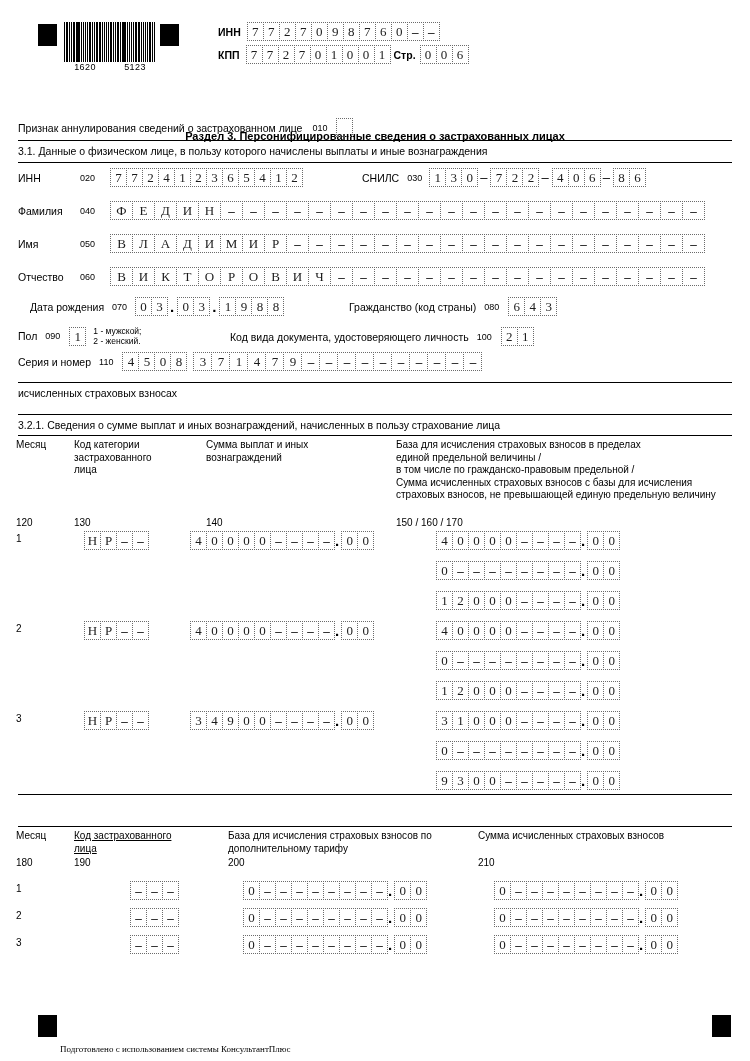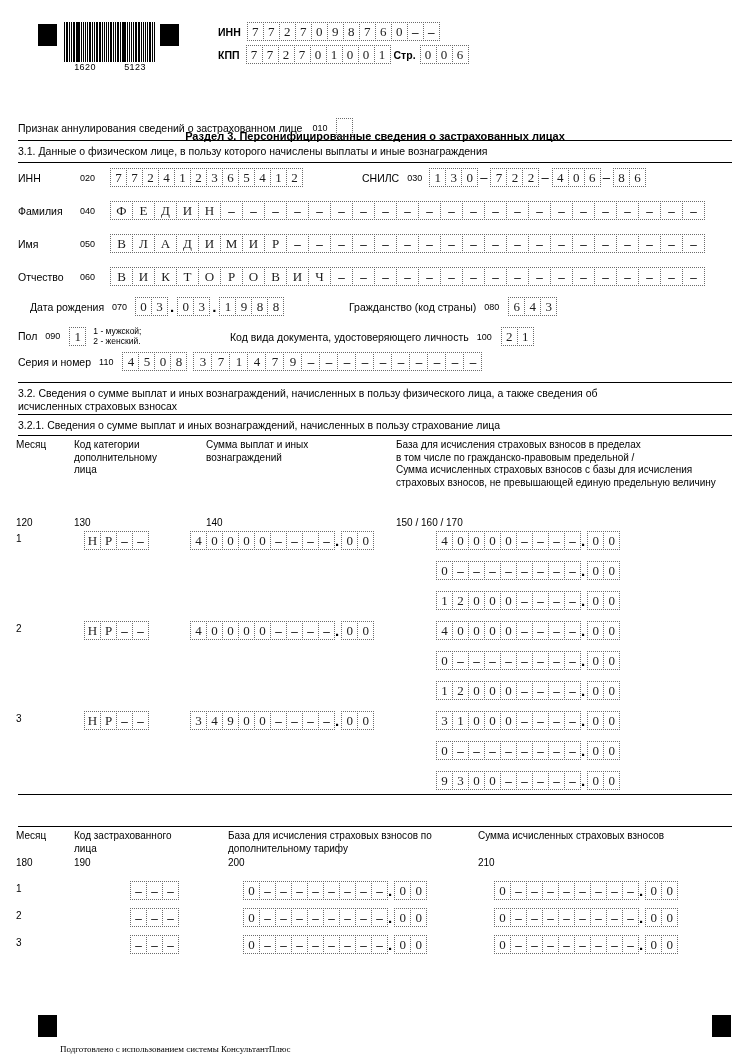--- a/index.html
+++ b/index.html
@@ -386,39 +386,39 @@
         <span class="cell dash" style="width: 19px;">–</span>
         <span class="cell dash" style="width: 19px;">–</span>
         <span class="cell dash" style="width: 19px;">–</span>
         <span class="cell dash" style="width: 19px;">–</span>
         <span class="cell dash" style="width: 19px;">–</span>
       </span>
   </div>
 
   <div class="sep" style="top:382px;"></div>
   <div class="h-left" style="left:18px;top:387px;width:716px;">
-    <span style="display:block;">3.2. Сведения о сумме выплат и иных вознаграждений, начисленных в пользу физического лица, а также сведения об</span>
     <span style="display:block;">исчисленных страховых взносах</span>
   </div>
   <div class="sep" style="top:414px;"></div>
   <div class="h-left" style="left:18px;top:419px;">3.2.1. Сведения о сумме выплат и иных вознаграждений, начисленных в пользу страхование лица</div>
   <div class="sep" style="top:435px;"></div>
 
   <div class="colhead" style="left:16px;top:439px;width:52px;">Месяц</div>
   <div class="colhead" style="left:74px;top:439px;width:130px;">
     <span style="display:block;">Код категории</span>
-    <span style="display:block;">дополнительному</span>
+    <span style="display:block;">застрахованного</span>
     <span style="display:block;">лица</span>
   </div>
   <div class="colhead" style="left:206px;top:439px;width:190px;">
     <span style="display:block;">Сумма выплат и иных</span>
     <span style="display:block;">вознаграждений</span>
   </div>
   <div class="colhead" style="left:396px;top:439px;width:340px;">
     <span style="display:block;">База для исчисления страховых взносов в пределах</span>
+    <span style="display:block;">единой предельной величины /</span>
     <span style="display:block;">в том числе по гражданско-правовым предельной /</span>
     <span style="display:block;">Сумма исчисленных страховых взносов с базы для исчисления</span>
     <span style="display:block;">страховых взносов, не превышающей единую предельную величину</span>
   </div>
 
   <div class="colhead code" style="left:16px;top:517px;width:52px;font-size:10px;">120</div>
   <div class="colhead code" style="left:74px;top:517px;width:130px;font-size:10px;">130</div>
   <div class="colhead code" style="left:206px;top:517px;width:190px;font-size:10px;">140</div>
   <div class="colhead code" style="left:396px;top:517px;width:340px;font-size:10px;">150 / 160 / 170</div>
 
@@ -659,21 +659,21 @@
           <span class="cell" style="width: 17px;">0</span>
           <span class="cell" style="width: 17px;">0</span>
         </span>
       </span>
     </div>
 
   <div class="sep" style="top:794px;"></div>
   <div class="sep" style="top:826px;"></div>
 
   <div class="colhead" style="left:16px;top:830px;width:52px;">Месяц</div>
-  <div class="colhead" style="left:74px;top:830px;width:152px;">
+  <div class="colhead" style="left:74px;top:830px;width:152px;text-decoration:underline;">
     <span style="display:block;">Код застрахованного</span>
     <span style="display:block;">лица</span>
   </div>
   <div class="colhead" style="left:228px;top:830px;width:246px;">
     <span style="display:block;">База для исчисления страховых взносов по</span>
     <span style="display:block;">дополнительному тарифу</span>
   </div>
   <div class="colhead" style="left:478px;top:830px;width:258px;">
     <span style="display:block;">Сумма исчисленных страховых взносов</span>
   </div>

